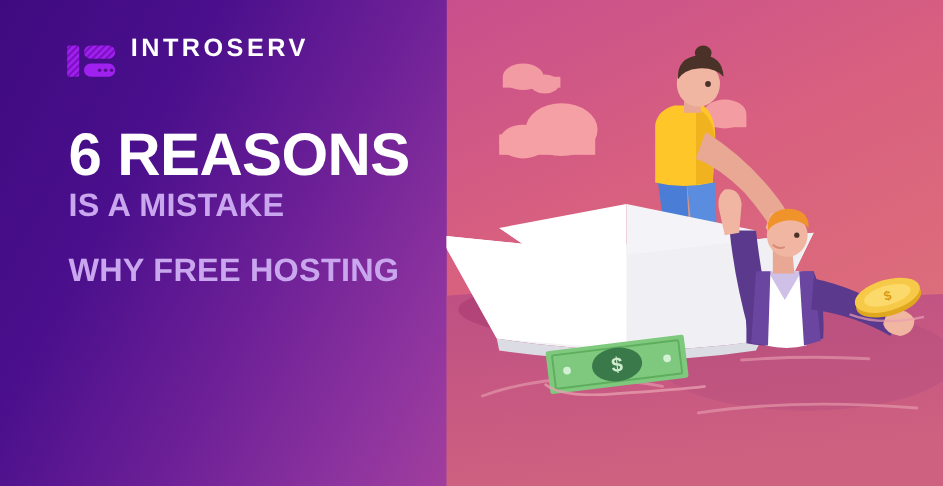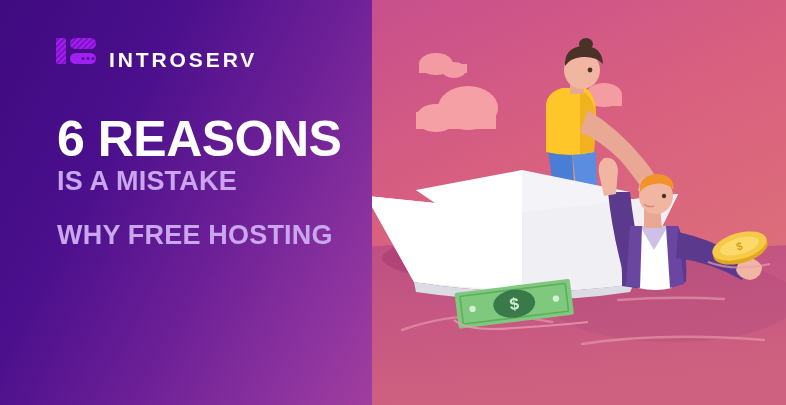--- a/index.html
+++ b/index.html
@@ -32,37 +32,37 @@
     left:372px; top:0;
     width:414px; height:405px;
     overflow:hidden;
   }
   .illus svg { display:block; width:414px; height:405px; }
 
   
   .logo {
     position:absolute;
     left:55px; top:30px;
-    display:flex; align-items:flex-end; gap:12px;
+    display:flex; align-items:flex-start; gap:12px;
     z-index:6;
   }
   .logo-mark { width:42px; height:40px; display:block; }
   .logo-word {
     color:#ffffff;
     font-size:21px;
     font-weight:bold;
     letter-spacing:2.9px;
     line-height:1;
     white-space:nowrap;
   }
 
   
   .copy {
     position:absolute;
-    left:57px; top:114px;
+    left:57px; top:104px;
     z-index:6;
   }
   .headline {
     color:#ffffff;
     font-size:50px;
     font-weight:bold;
     letter-spacing:-0.5px;
     line-height:1;
     white-space:nowrap;
   }

